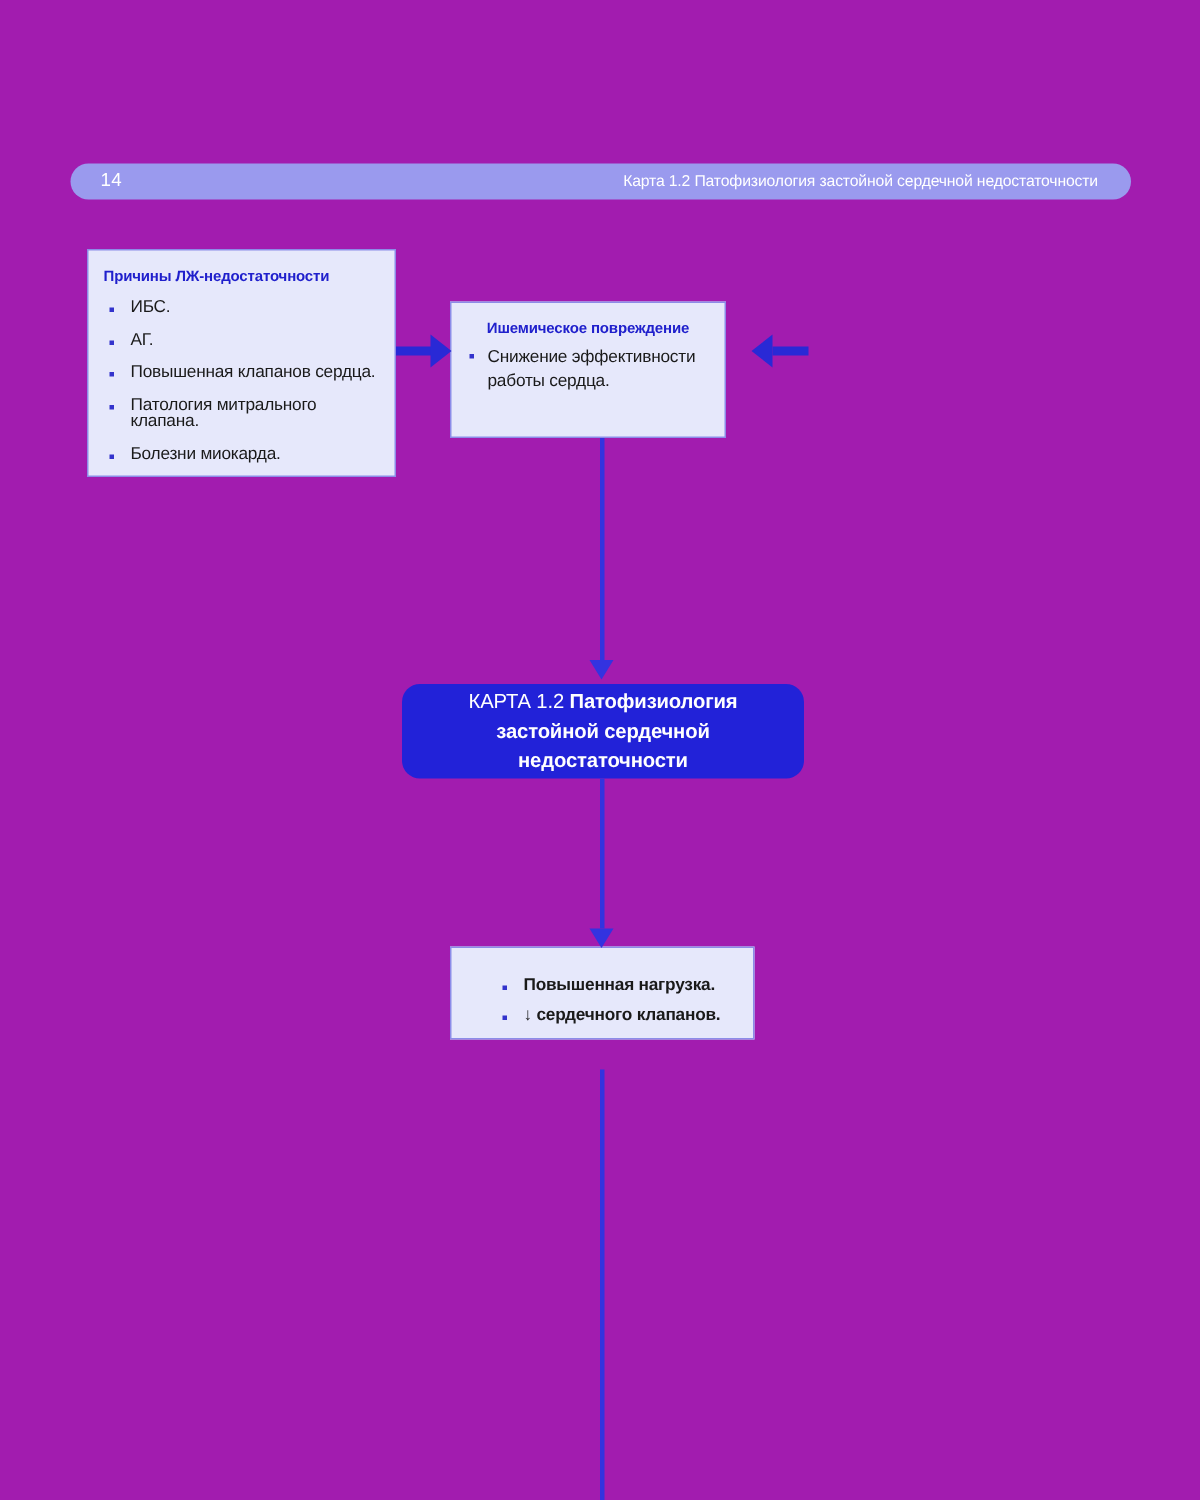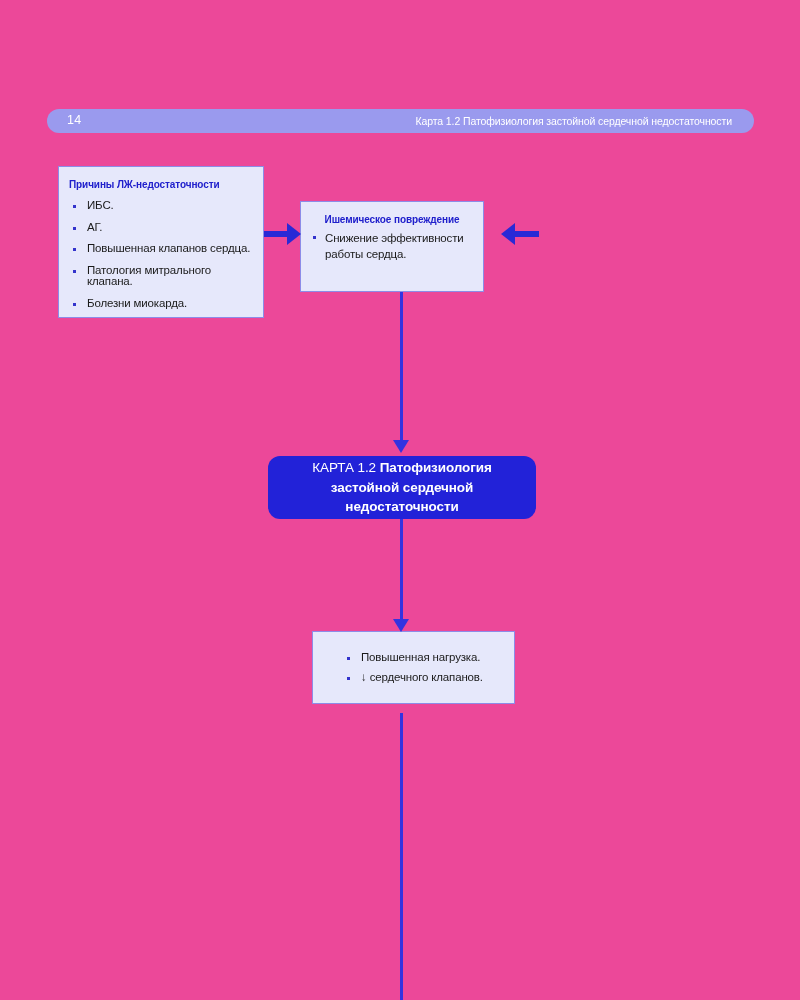--- a/index.html
+++ b/index.html
@@ -7,21 +7,21 @@
     padding: 0;
     background: #ffffff;
   }
   body {
     font-family: "Liberation Sans", "DejaVu Sans", sans-serif;
   }
   #page {
     position: relative;
     width: 800px;
     height: 1000px;
-    background: #ec4899;
+    background: #a21caf;
     overflow: hidden;
   }
 
   
   .header-bar {
     position: absolute;
     left: 47px;
     top: 109px;
     width: 707px;
     height: 24px;
@@ -117,25 +117,26 @@
     padding: 12px 8px 0 8px;
   }
   #box-center ul.bullets li {
     margin-top: 6px;
     line-height: 1.35;
     padding-left: 16px;
   }
 
   
   #box-bottom {
-    left: 312px;
+    left: 300px;
     top: 631px;
     width: 203px;
-    height: 73px;
+    height: 62px;
     padding: 12px 6px 0 30px;
+    font-weight: bold;
   }
   #box-bottom ul.bullets li { margin-top: 8px; }
 
   
   #title-card {
     position: absolute;
     left: 268px;
     top: 456px;
     width: 268px;
     height: 63px;

